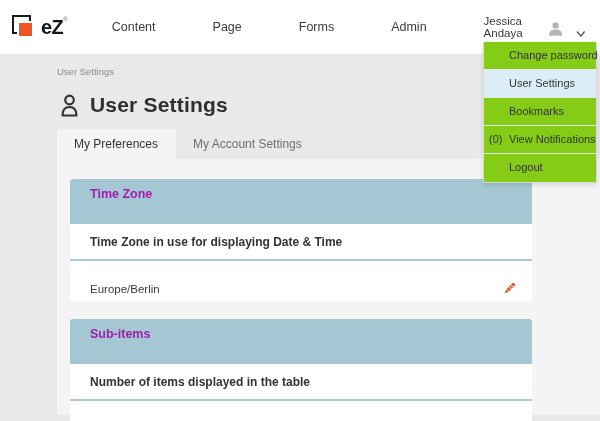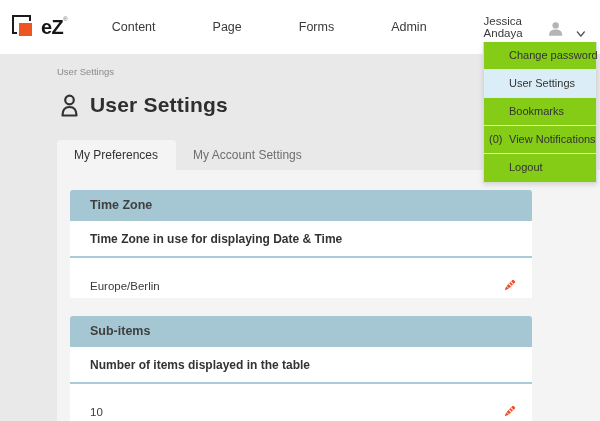--- a/index.html
+++ b/index.html
@@ -50,32 +50,32 @@
   .dropdown-item:last-child { border-bottom:none; }
   .dropdown-item.active { background:#dbeef7; }
   .dropdown-badge { position:absolute; left:5px; top:0; font-size:11px; color:#333; }
 
   
   .breadcrumb { padding:12px 0 0 57px; font-size:9.5px; color:#8a8a8a; }
   .title-row { display:flex; align-items:center; margin:16px 0 0 60px; }
   .title-icon { width:19px; height:23px; margin-right:11px; }
   .page-title { font-size:21px; font-weight:bold; color:#2f2f2f; letter-spacing:0.2px; }
 
-  .tabs { display:flex; margin:23px 0 0 57px; }
+  .tabs { display:flex; margin:12px 0 0 57px; }
   .tab {
     font-size:12px; padding:8px 18px 8px 17px; cursor:pointer; color:#6e6e6e;
     border-radius:4px 4px 0 0; white-space:nowrap;
   }
   .tab.active { background:#f4f4f4; color:#333; }
 
   .panel { margin-left:57px; background:#f4f4f4; height:256px; padding:20px 11px 0 13px; }
   .section { width:462px; margin-bottom:18px; }
   .section-header {
-    background:#a4c7d3; height:31px; line-height:31px; padding-left:20px;
-    font-size:12.5px; font-weight:bold; color:#404040; border-radius:3px 3px 0 0;
+    background:#a4c7d3; height:45px; line-height:31px; padding-left:20px;
+    font-size:12.5px; font-weight:bold; color:#a21caf; border-radius:3px 3px 0 0;
   }
   .section-label {
     background:#ffffff; padding:11px 20px 10px; font-size:12px; font-weight:bold; color:#333;
     border-bottom:2px solid #aaccd9;
   }
   .section-value-row {
     background:#ffffff; padding:15px 14px 0 20px; height:40px;
     display:flex; align-items:center; justify-content:space-between;
   }
   .section-value { font-size:11.5px; color:#3a3a3a; }

